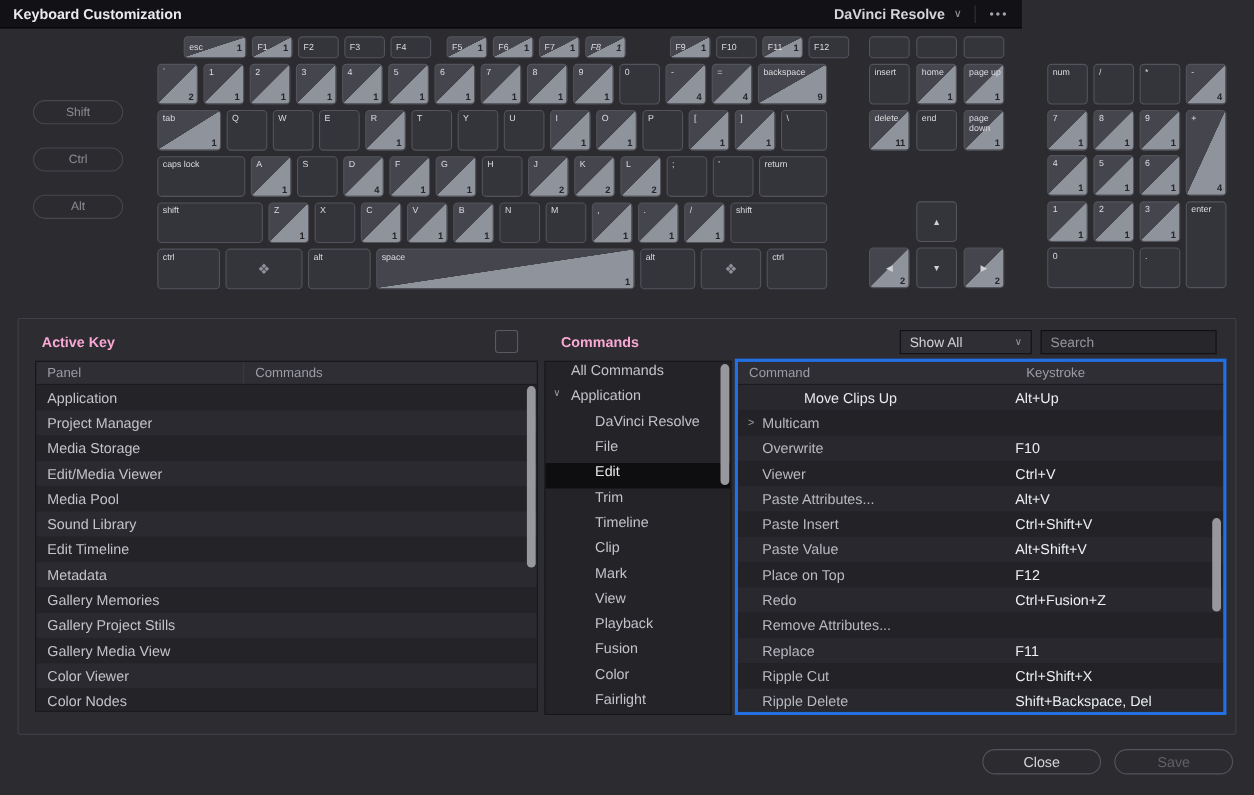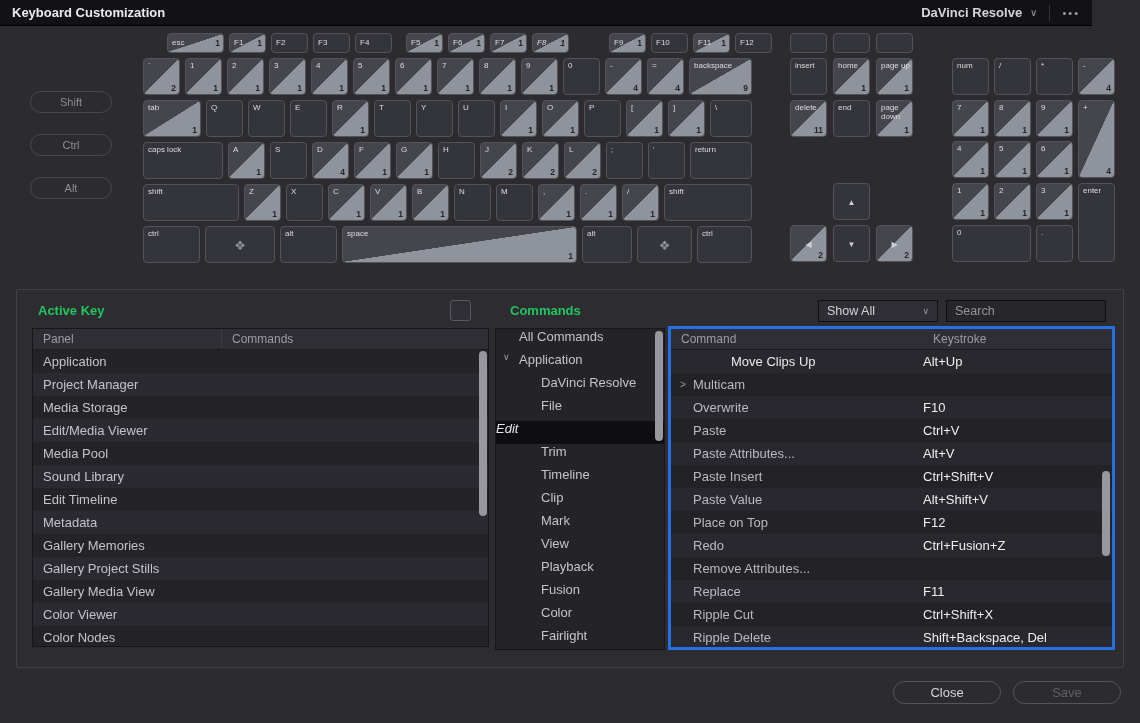--- a/index.html
+++ b/index.html
@@ -1,20 +1,20 @@
 <!DOCTYPE html>
 <html><head>
 <meta charset="utf-8">
 <style>
   html,body{margin:0;padding:0;}
   body{width:1140px;height:723px;overflow:hidden;background:#2b2b30;
        font-family:"Liberation Sans","DejaVu Sans",sans-serif;position:relative;
        -webkit-font-smoothing:antialiased;}
   
-  .titlebar{position:absolute;left:0;top:0;width:1092px;height:26px;background:#121216;
+  .titlebar{position:absolute;left:0;top:0;width:929px;height:26px;background:#121216;
             border-bottom:1px solid #000;display:flex;align-items:center;
             justify-content:space-between;padding:0 12px;box-sizing:border-box;}
   .tb-title{font-size:13px;font-weight:bold;color:#eceaec;}
   .tb-right{display:flex;align-items:center;height:100%;}
   .tb-app{font-size:13px;font-weight:bold;color:#d6d6da;}
   .tb-chev{font-size:10px;color:#9a9aa2;margin-left:8px;}
   .tb-sep{width:1px;height:16px;background:#33333a;margin:0 12px;}
   .tb-dots{font-size:11px;color:#a2a2aa;letter-spacing:2px;}
   
   .kbd{position:absolute;left:0;top:26px;width:1140px;height:263px;background:#2b2b30;}
@@ -33,21 +33,21 @@
   .badge{position:absolute;bottom:1px;right:3px;font-size:8.5px;font-weight:bold;color:#26262b;}
   .key.short .badge{bottom:50%;transform:translateY(50%);}
   .glyph{position:absolute;left:0;right:0;top:50%;transform:translateY(-50%);
          text-align:center;font-size:8px;color:#cfcfd5;}
   .glyph.meta{font-size:13px;color:#8f8f97;}
   .kb-abs{position:absolute;}
   .kb-abs .key{position:absolute;margin:0;}
   
   .lower{position:absolute;left:16px;top:289px;width:1108px;height:379px;background:#2c2c31;
          border:1px solid #404048;border-radius:2px;box-sizing:border-box;}
-  .panel-title{position:absolute;font-size:13px;font-weight:bold;color:#22c55e;}
+  .panel-title{position:absolute;font-size:13px;font-weight:bold;color:#f9a8d4;}
   .ak-check{position:absolute;left:450px;top:300px;width:21px;height:21px;background:#2e2e34;
             border:1px solid #5a5a62;border-radius:3px;box-sizing:border-box;}
   .listbox{position:absolute;background:#232328;border:1px solid #17171b;box-sizing:border-box;
            overflow:hidden;}
   .tbl-head{height:20px;background:#2e2e34;border-bottom:1px solid #1a1a1f;display:flex;
             align-items:center;font-size:12px;color:#9c9ca4;}
   .tbl-head .c1{padding-left:10px;}
   .ak-row{height:23px;display:flex;align-items:center;font-size:13px;color:#c3c3c9;
           padding-left:10px;background:#232328;}
   .ak-row.odd{background:#2a2a30;}
@@ -562,21 +562,21 @@
         <span class="tree-chev">∨</span>
         <span style="padding-left: 23px;">Application</span>
       </div>
       <div class="tree-row">
         <span style="padding-left: 45px;">DaVinci Resolve</span>
       </div>
       <div class="tree-row">
         <span style="padding-left: 45px;">File</span>
       </div>
       <div class="tree-row sel">
-        <span style=" font-style: italic;">Edit</span>
+        <span style="padding-left: 45px;">Edit</span>
       </div>
       <div class="tree-row">
         <span style="padding-left: 45px;">Trim</span>
       </div>
       <div class="tree-row">
         <span style="padding-left: 45px;">Timeline</span>
       </div>
       <div class="tree-row">
         <span style="padding-left: 45px;">Clip</span>
       </div>
@@ -615,21 +615,21 @@
       <div class="cmd-row odd">
         <span class="cmd-chev">&gt;</span>
         <span class="cmd">Multicam</span>
         <span class="keys"></span>
       </div>
       <div class="cmd-row">
         <span class="cmd">Overwrite</span>
         <span class="keys">F10</span>
       </div>
       <div class="cmd-row odd">
-        <span class="cmd">Paste</span>
+        <span class="cmd">Viewer</span>
         <span class="keys">Ctrl+V</span>
       </div>
       <div class="cmd-row">
         <span class="cmd">Paste Attributes...</span>
         <span class="keys">Alt+V</span>
       </div>
       <div class="cmd-row odd">
         <span class="cmd">Paste Insert</span>
         <span class="keys">Ctrl+Shift+V</span>
       </div>

